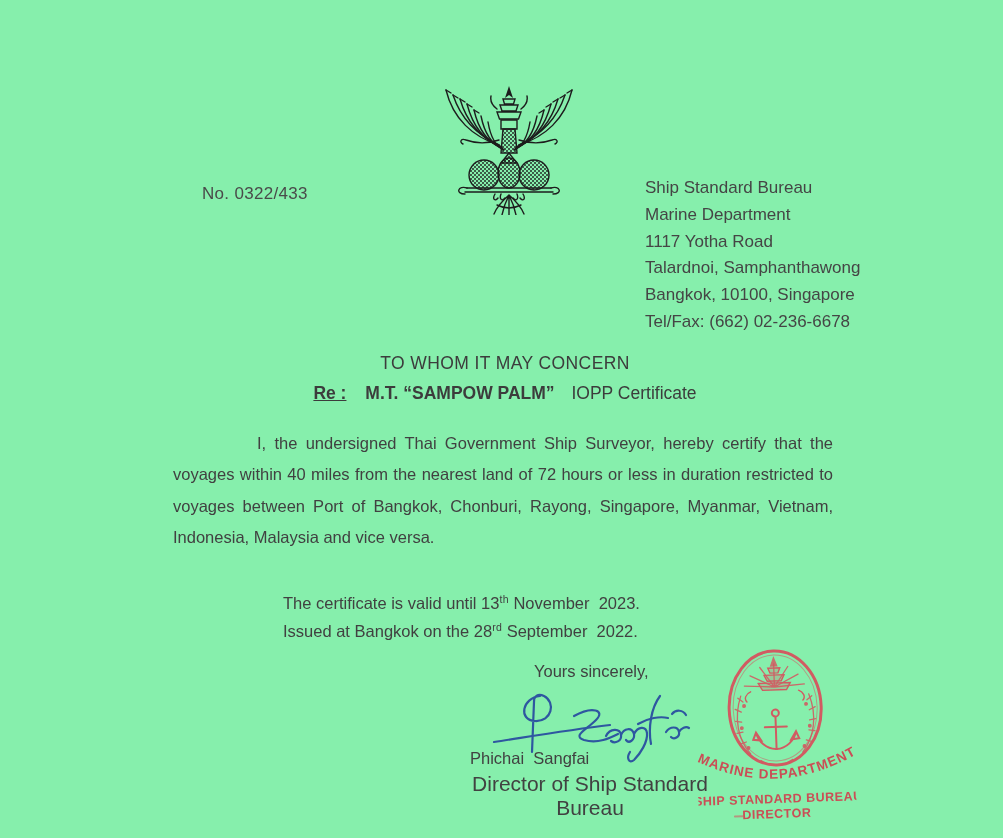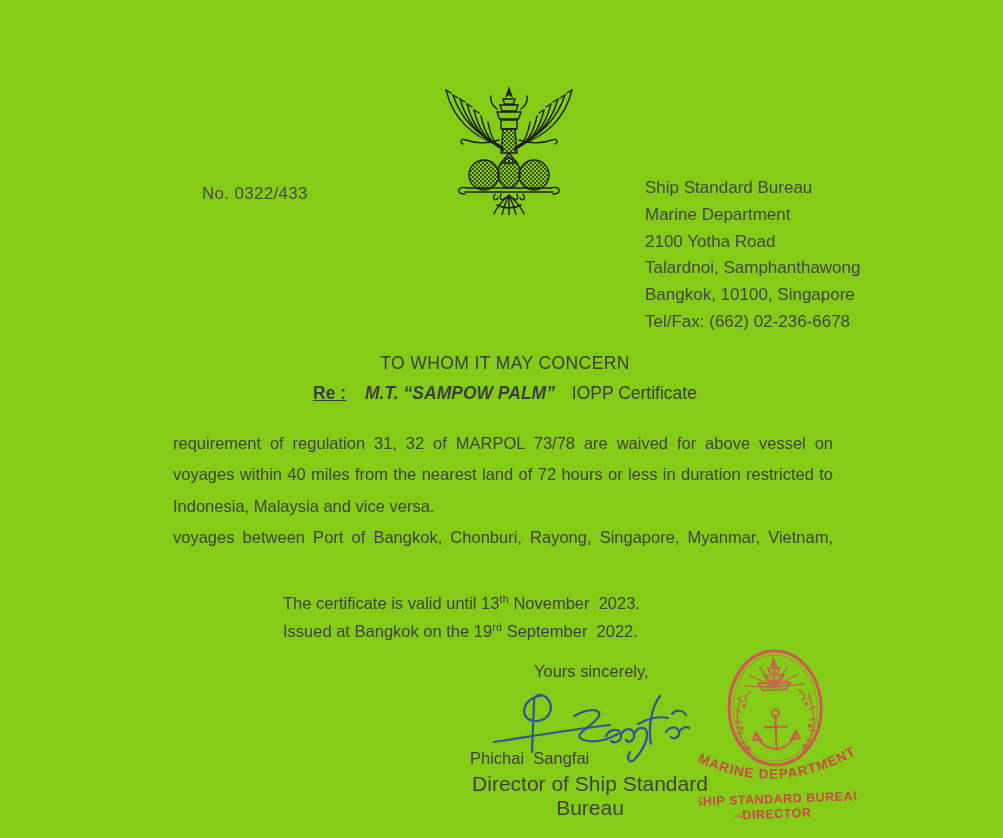--- a/index.html
+++ b/index.html
@@ -1,28 +1,28 @@
 <!DOCTYPE html>
 <html><head>
 <meta charset="utf-8">
 <style>
   html,body{margin:0;padding:0;background:#ffffff;}
   .page{
-    position:relative;width:1003px;height:838px;background:#84cc16;overflow:hidden;
+    position:relative;width:1003px;height:838px;background:#86efac;overflow:hidden;
     font-family:"Liberation Sans",sans-serif;color:#3f3f3f;
   }
   .abs{position:absolute;}
   .pre{white-space:pre-wrap;}
   .refno{left:202px;top:184px;font-size:17px;color:#4a4a4a;letter-spacing:.3px;}
   .emblem{left:439px;top:83px;width:140px;height:132px;}
   .sender{left:645px;top:175px;font-size:17px;line-height:26.8px;color:#454545;}
   .title-line{left:0;top:353px;width:1010px;text-align:center;font-size:17.5px;color:#3c3c3c;letter-spacing:.4px;}
   .subject-line{left:0;top:383px;width:1010px;text-align:center;font-size:17.5px;color:#3c3c3c;}
   .subject-line .lbl{font-weight:700;margin-right:14px;text-decoration:underline;}
-  .subject-line .vessel{font-weight:700;margin-right:12px;font-style:italic;}
+  .subject-line .vessel{font-weight:700;margin-right:12px;}
   .body-block{left:173px;top:428px;width:660px;font-size:16.5px;line-height:31.4px;color:#414141;}
   .body-line{text-align:justify;text-align-last:justify;}
   .body-line.first{text-indent:84px;}
   .body-line.last{text-align:left;text-align-last:left;}
   .date-line{left:283px;font-size:16.5px;color:#414141;}
   .date-line sup{font-size:10.5px;vertical-align:6px;letter-spacing:.3px;}
   .valid{top:593px;}
   .issued{top:621px;}
   .closing{left:534px;top:662px;font-size:16.5px;color:#414141;}
   .sig-svg{left:488px;top:686px;width:205px;height:78px;}
@@ -88,47 +88,47 @@
       <path d="M56,111 c-3,5 0,8 3,4 m3,-4 c-2,5 1,8 4,4 M84,111 c3,5 0,8 -3,4 m-3,-4 c2,5 -1,8 -4,4"></path>
 
       <path d="M70,112 C62,119 57,126 55,131 M70,112 C66,120 64,127 63,132 M70,112 v20 M70,112 C74,120 76,127 77,132 M70,112 C78,119 83,126 85,131"></path>
       <path d="M58,122 q12,6 24,0"></path>
     </svg>
   </div>
 
   <div class="abs sender">
     <div>Ship Standard Bureau</div>
     <div>Marine Department</div>
-    <div>2100 Yotha Road</div>
+    <div>1117 Yotha Road</div>
     <div>Talardnoi, Samphanthawong</div>
     <div>Bangkok, 10100, Singapore</div>
     <div>Tel/Fax: (662) 02-236-6678</div>
   </div>
 
   <div class="abs title-line">TO WHOM IT MAY CONCERN</div>
 
   <div class="abs subject-line">
     <span class="lbl">Re :</span>
     <span class="vessel">M.T. “SAMPOW PALM”</span>
     <span>IOPP Certificate</span>
   </div>
 
   <div class="abs body-block">
-    <div class="body-line">requirement of regulation 31, 32 of MARPOL 73/78 are waived for above vessel on</div>
+    <div class="body-line first">I, the undersigned Thai Government Ship Surveyor, hereby certify that the</div>
     <div class="body-line">voyages within 40 miles from the nearest land of 72 hours or less in duration restricted to</div>
+    <div class="body-line">voyages between Port of Bangkok, Chonburi, Rayong, Singapore, Myanmar, Vietnam,</div>
     <div class="body-line last">Indonesia, Malaysia and vice versa.</div>
-    <div class="body-line">voyages between Port of Bangkok, Chonburi, Rayong, Singapore, Myanmar, Vietnam,</div>
   </div>
 
   <div class="abs date-line valid">
     <span>The certificate is valid until 13</span><sup>th</sup><span class="pre"> November  2023.</span>
   </div>
 
   <div class="abs date-line issued">
-    <span>Issued at Bangkok on the 19</span><sup>rd</sup><span class="pre"> September  2022.</span>
+    <span>Issued at Bangkok on the 28</span><sup>rd</sup><span class="pre"> September  2022.</span>
   </div>
 
   <div class="abs closing">Yours sincerely,</div>
 
   <div class="abs sig-svg">
     <svg viewBox="0 0 205 78" width="205" height="78" fill="none" stroke="#2a4fa0" stroke-width="2.2" stroke-linecap="round" opacity="0.95">
       <path d="M6,56 C45,50 80,44 122,39"></path>
       <path d="M52,10 C34,12 30,34 47,35 C64,36 68,16 56,10 C50,7 46,10 46,16 L44,66"></path>
       <path d="M86,30 C104,20 118,24 108,34 C98,44 84,50 96,54 C110,58 122,52 130,48"></path>
       <path d="M118,50 C122,42 132,42 133,49 C134,55 127,58 123,55"></path>

